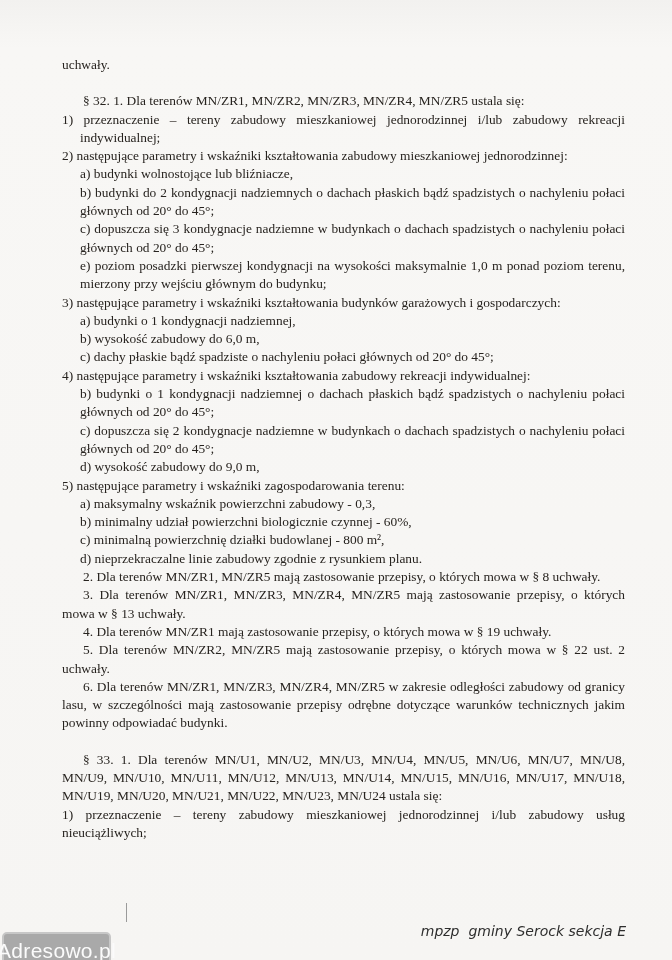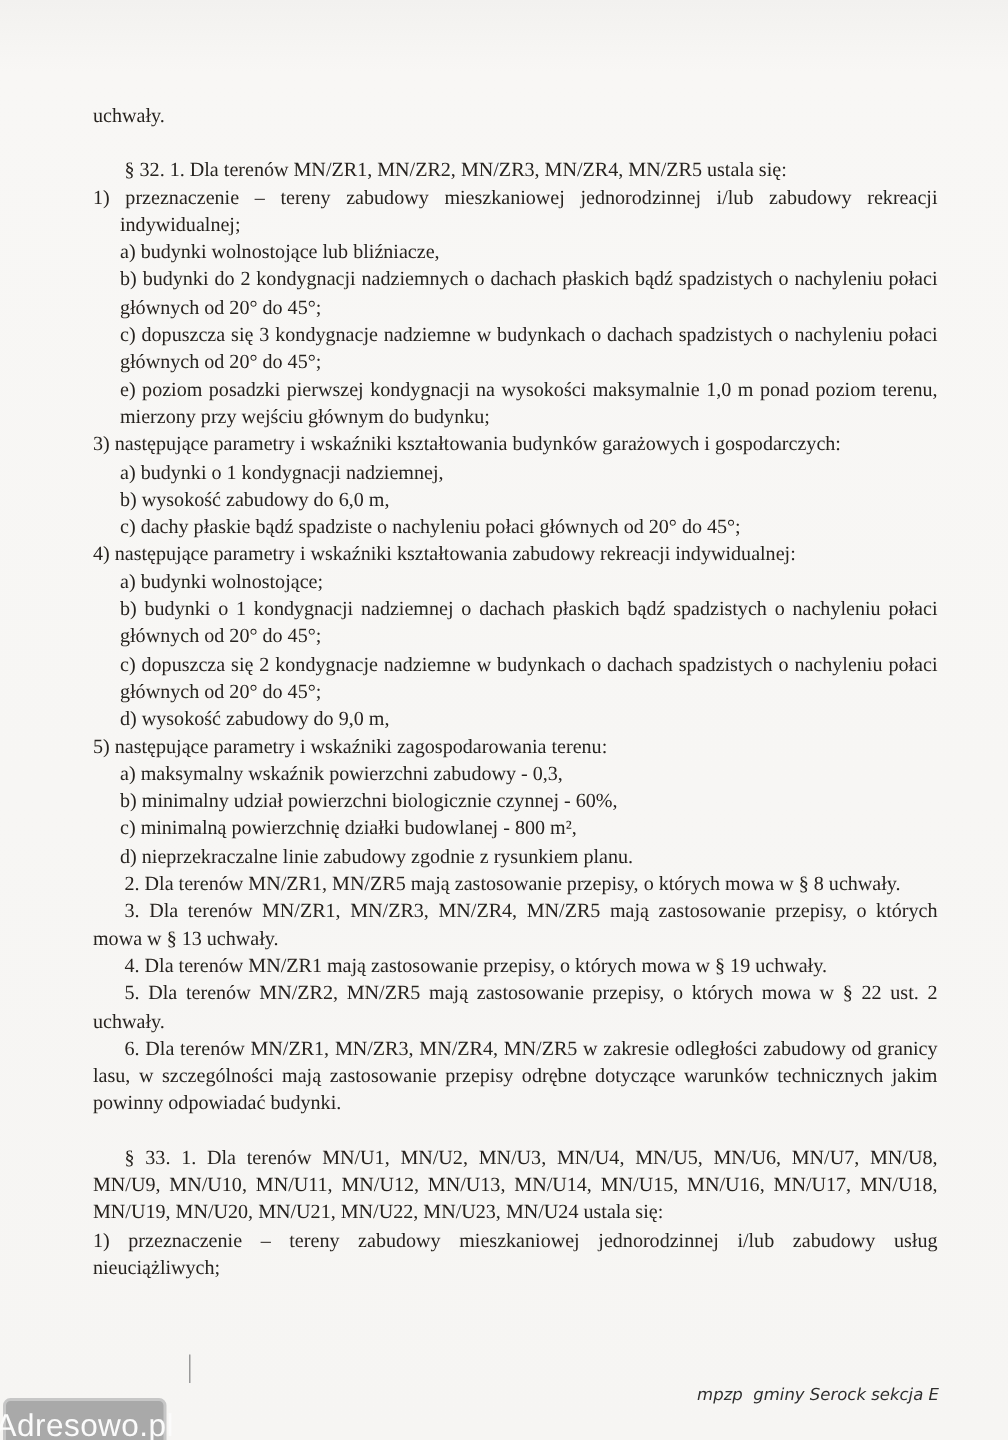--- a/index.html
+++ b/index.html
@@ -8,39 +8,39 @@
     width: 672px;
     height: 960px;
     overflow: hidden;
     background: linear-gradient(180deg, #f2f1ef 0%, #f8f7f5 5%, #f7f6f4 55%, #f6f5f3 100%);
     font-family: "Liberation Serif", "DejaVu Serif", serif;
     color: #27231f;
   }
   .content {
     position: absolute;
     left: 62px;
-    top: 68px;
+    top: 56px;
     width: 563px;
     font-size: 13.4px;
     line-height: 18.3px;
     text-align: justify;
   }
   .content p { margin: 0; }
   .b-plain { }
   .b-para  { text-indent: 21px; }
   .b-item  { padding-left: 18px; text-indent: -18px; }
   .b-sub   { padding-left: 18px; }
   .b-gap   { height: 18px; }
   .footer-note {
     position: absolute;
     top: 923px;
     right: 46px;
     font-family: "DejaVu Sans", sans-serif;
     font-style: italic;
-    font-size: 11px;
+    font-size: 14px;
     color: #2e2e2e;
     white-space: pre;
   }
   .scan-artifact {
     position: absolute;
     left: 126px;
     top: 903px;
     width: 1px;
     height: 19px;
     background: #9a9a9a;
@@ -70,30 +70,30 @@
 </head>
 <body>
 
 <div class="page">
 
   <div class="content" id="doc-content">
       <p class="b-plain">uchwały.</p>
       <div class="b-gap"></div>
       <p class="b-para">§ 32. 1. Dla terenów MN/ZR1, MN/ZR2, MN/ZR3, MN/ZR4, MN/ZR5 ustala się:</p>
       <p class="b-item">1) przeznaczenie – tereny zabudowy mieszkaniowej jednorodzinnej i/lub zabudowy rekreacji indywidualnej;</p>
+      <p class="b-item">2) następujące parametry i wskaźniki kształtowania zabudowy mieszkaniowej jednorodzinnej:</p>
       <p class="b-sub">a) budynki wolnostojące lub bliźniacze,</p>
       <p class="b-sub">b) budynki do 2 kondygnacji nadziemnych o dachach płaskich bądź spadzistych o nachyleniu połaci głównych od 20° do 45°;</p>
       <p class="b-sub">c) dopuszcza się 3 kondygnacje nadziemne w budynkach o dachach spadzistych o nachyleniu połaci głównych od 20° do 45°;</p>
       <p class="b-sub">e) poziom posadzki pierwszej kondygnacji na wysokości maksymalnie 1,0 m ponad poziom terenu, mierzony przy wejściu głównym do budynku;</p>
       <p class="b-item">3) następujące parametry i wskaźniki kształtowania budynków garażowych i gospodarczych:</p>
       <p class="b-sub">a) budynki o 1 kondygnacji nadziemnej,</p>
       <p class="b-sub">b) wysokość zabudowy do 6,0 m,</p>
       <p class="b-sub">c) dachy płaskie bądź spadziste o nachyleniu połaci głównych od 20° do 45°;</p>
       <p class="b-item">4) następujące parametry i wskaźniki kształtowania zabudowy rekreacji indywidualnej:</p>
-      <p class="b-sub">a) budynki wolnostojące;</p>
       <p class="b-sub">b) budynki o 1 kondygnacji nadziemnej o dachach płaskich bądź spadzistych o nachyleniu połaci głównych od 20° do 45°;</p>
       <p class="b-sub">c) dopuszcza się 2 kondygnacje nadziemne w budynkach o dachach spadzistych o nachyleniu połaci głównych od 20° do 45°;</p>
       <p class="b-sub">d) wysokość zabudowy do 9,0 m,</p>
       <p class="b-item">5) następujące parametry i wskaźniki zagospodarowania terenu:</p>
       <p class="b-sub">a) maksymalny wskaźnik powierzchni zabudowy - 0,3,</p>
       <p class="b-sub">b) minimalny udział powierzchni biologicznie czynnej - 60%,</p>
       <p class="b-sub">c) minimalną powierzchnię działki budowlanej - 800 m²,</p>
       <p class="b-sub">d) nieprzekraczalne linie zabudowy zgodnie z rysunkiem planu.</p>
       <p class="b-para">2. Dla terenów MN/ZR1, MN/ZR5 mają zastosowanie przepisy, o których mowa w § 8 uchwały.</p>
       <p class="b-para">3. Dla terenów MN/ZR1, MN/ZR3, MN/ZR4, MN/ZR5 mają zastosowanie przepisy, o których mowa w § 13 uchwały.</p>

